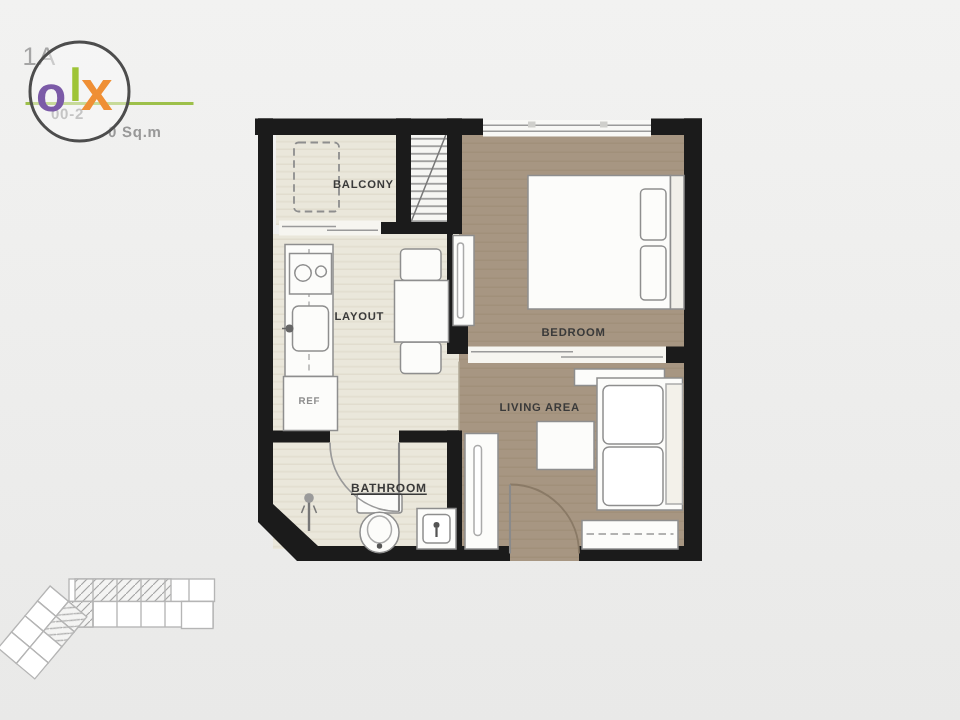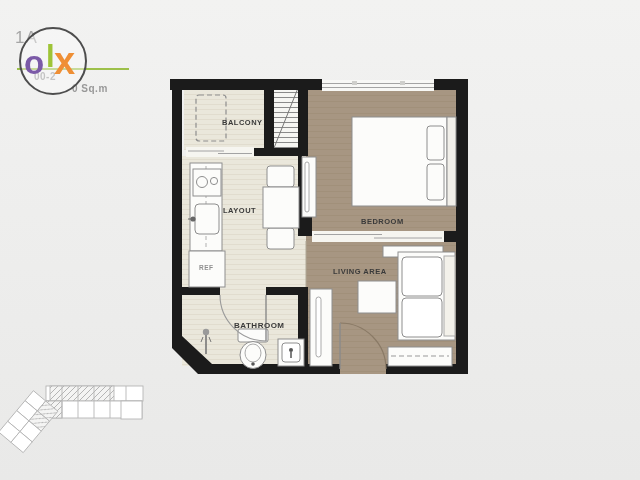--- a/index.html
+++ b/index.html
@@ -191,21 +191,21 @@
         <rect x="46" y="430" width="16" height="14"></rect>
         <rect x="46" y="444" width="16" height="14"></rect>
       </g>
     </g>
   </svg>
 
   <div class="room-label" style="left:222px;top:118px;">BALCONY</div>
   <div class="room-label" style="left:223px;top:206px;">LAYOUT</div>
   <div class="room-label" style="left:361px;top:217px;">BEDROOM</div>
   <div class="room-label" style="left:333px;top:267px;text-align:right;">LIVING AREA</div>
-  <div class="room-label" style="left:234px;top:321px;font-size:8px;">BATHROOM</div>
+  <div class="room-label" style="left:234px;top:321px;font-size:8px;text-decoration:underline;">BATHROOM</div>
   <div class="small-label" style="left:199px;top:264px;">REF</div>
 
   <div class="wm-unit">1A</div>
   <div class="wm-area">
     <span>00-2</span>
     <span class="frag-r">0 Sq.m</span>
   </div>
   <div class="wm-line"></div>
   <div class="wm-logo">
     <span class="logo-o">o</span>

